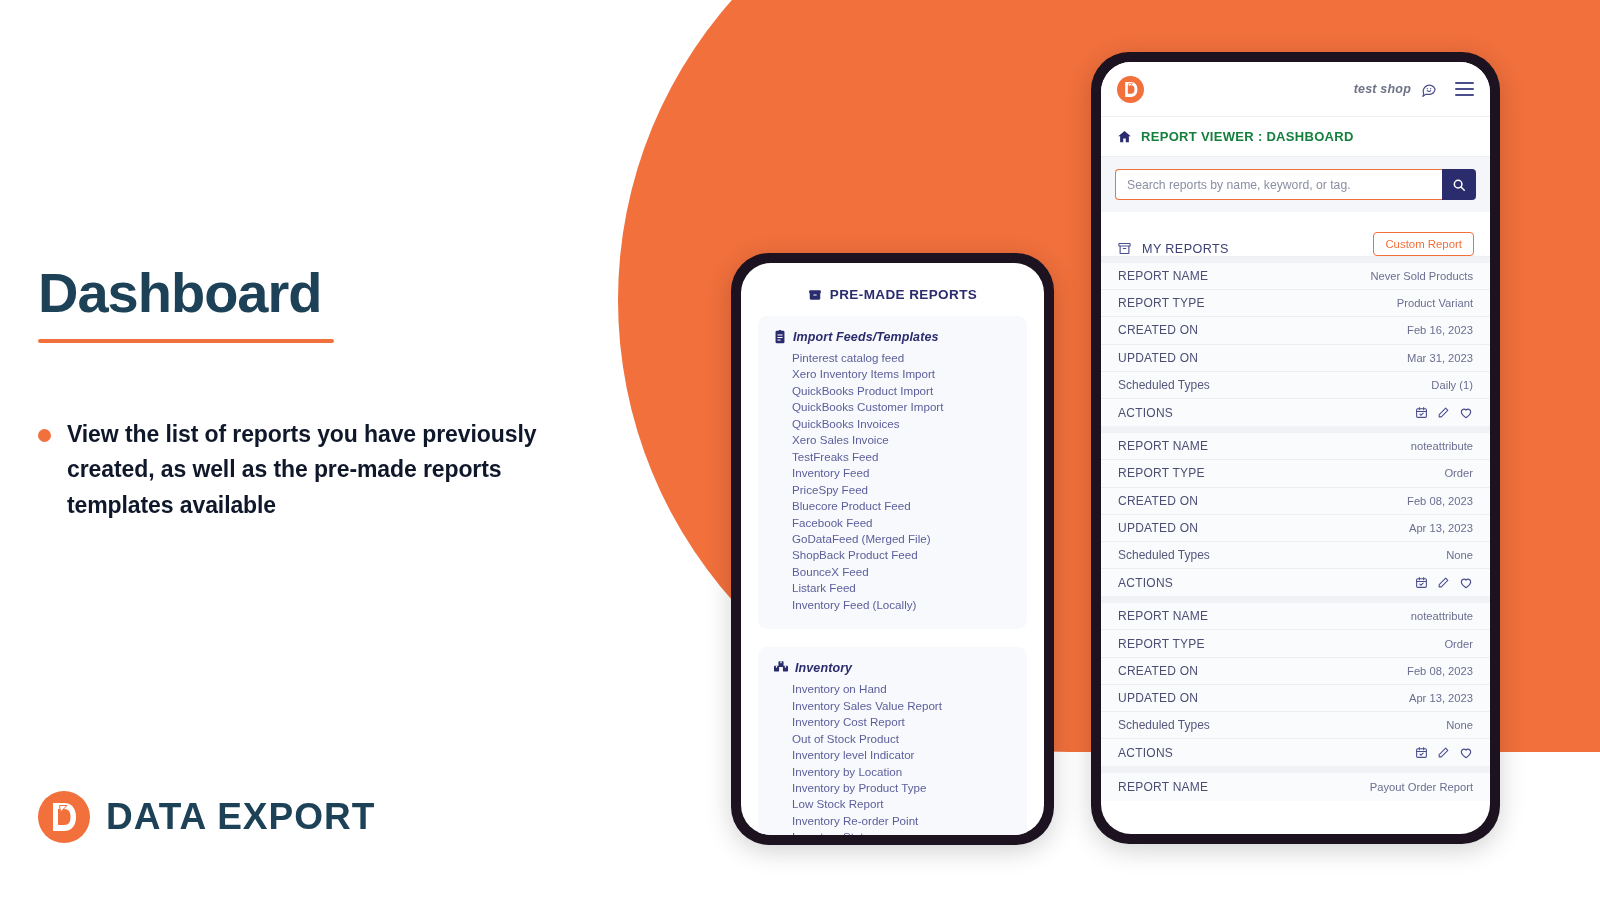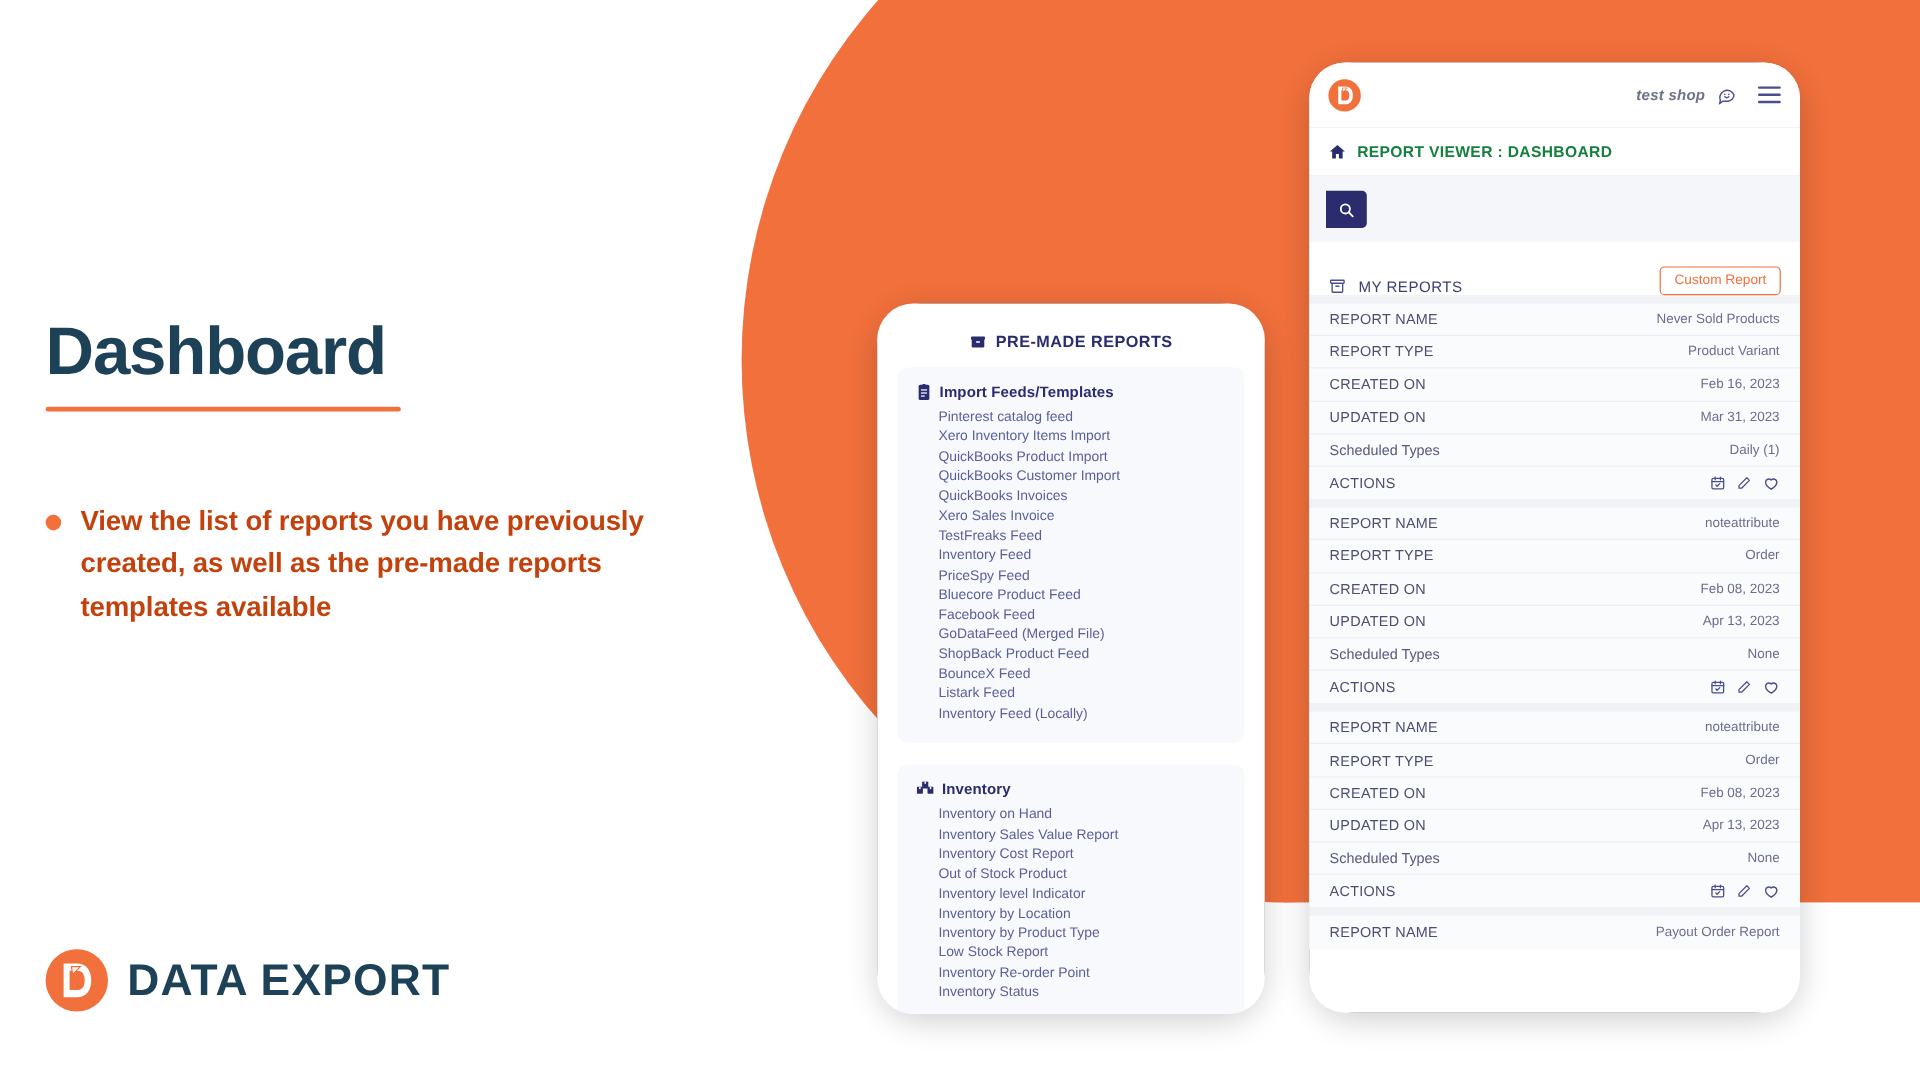--- a/index.html
+++ b/index.html
@@ -61,21 +61,21 @@
     width: 13px; height: 13px;
     border-radius: 50%;
     background: #F1703C;
     flex: none;
     margin-top: 12px;
   }
   #bullet-text {
     font-size: 23px;
     font-weight: 700;
     line-height: 1.55;
-    color: #c2410c;
+    color: #0f172a;
     letter-spacing: -0.1px;
   }
 
   
   #brand {
     position: absolute;
     left: 38px; top: 791px;
     display: flex; align-items: center; gap: 16px;
   }
   #brand-mark {
@@ -95,20 +95,21 @@
     font-weight: 800;
     letter-spacing: 1px;
     color: #1D4257;
   }
 
   
   .phone {
     position: absolute;
     background: #1C1220;
     border-radius: 38px;
+    padding: 10px;
     box-shadow: 0 6px 26px rgba(0,0,0,0.18);
   }
   .phone-screen {
     width: 100%; height: 100%;
     background: #ffffff;
     border-radius: 30px;
     overflow: hidden;
     position: relative;
   }
 
@@ -135,20 +136,21 @@
   }
   .pm-card {
     margin: 0 17px 18px 17px;
     background: #F7F9FC;
     border-radius: 9px;
     padding: 14px 16px 16px 16px;
   }
   .pm-card-head {
     display: flex; gap: 7px;
     margin-bottom: 6px;
+    font-style: italic;
   }
   .pm-card-head .label {
     font-size: 12.5px;
     font-weight: 700;
     color: #2B2C6E;
     letter-spacing: .1px;
   }
   .pm-item {
     font-size: 11.6px;
     color: #5C5E9B;
@@ -412,20 +414,23 @@
       </div>
 
       <div id="viewer-bar">
         <svg width="15" height="15" viewBox="0 0 24 24">
           <path d="M12 3 L22 11.5 H19 V21 H14 V15 H10 V21 H5 V11.5 H2 Z" fill="#2B2C6E"></path>
         </svg>
         <span id="viewer-title">REPORT VIEWER : DASHBOARD</span>
       </div>
 
       <div id="search-wrap">
+        <div id="search-field">
+          <input id="search-input" type="text" placeholder="Search reports by name, keyword, or tag." style="">
+        </div>
         <button id="search-button">
           <svg width="14" height="14" viewBox="0 0 24 24" fill="none" stroke="#ffffff" stroke-width="2.6">
             <circle cx="10.5" cy="10.5" r="6.5"></circle>
             <path d="M15.5 15.5 L21 21" stroke-linecap="round"></path>
           </svg>
         </button>
       </div>
 
       <div id="myreports-bar">
         <svg width="15" height="15" viewBox="0 0 24 24" fill="none" stroke="#4B4E8C" stroke-width="1.8">

